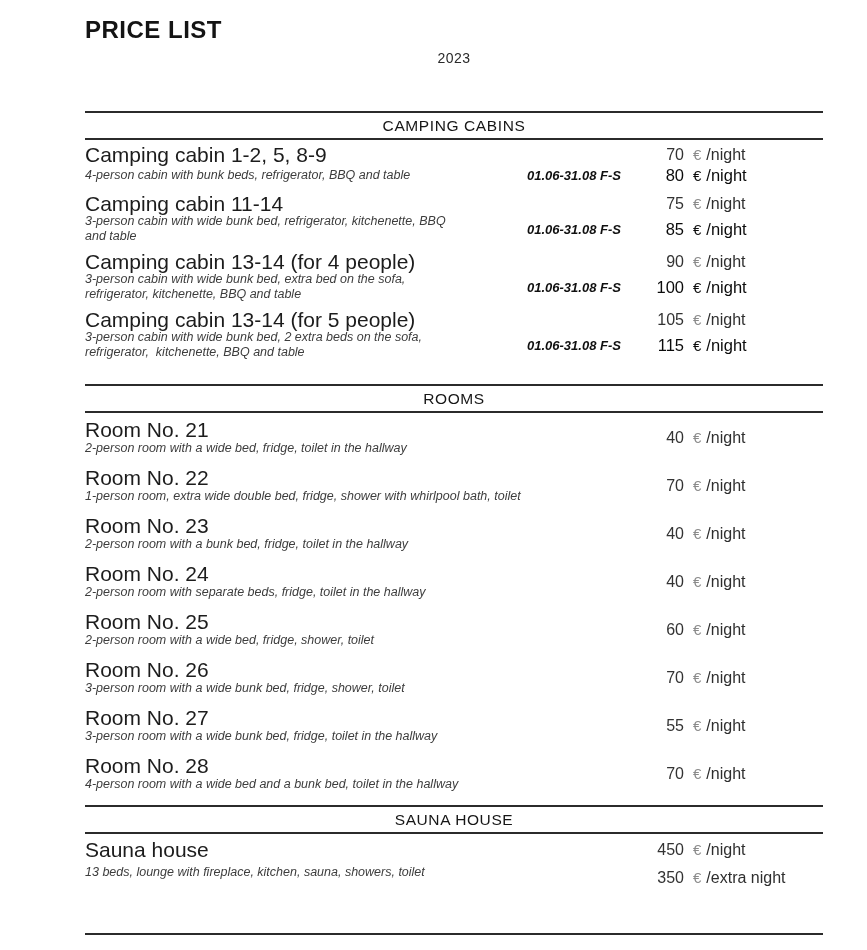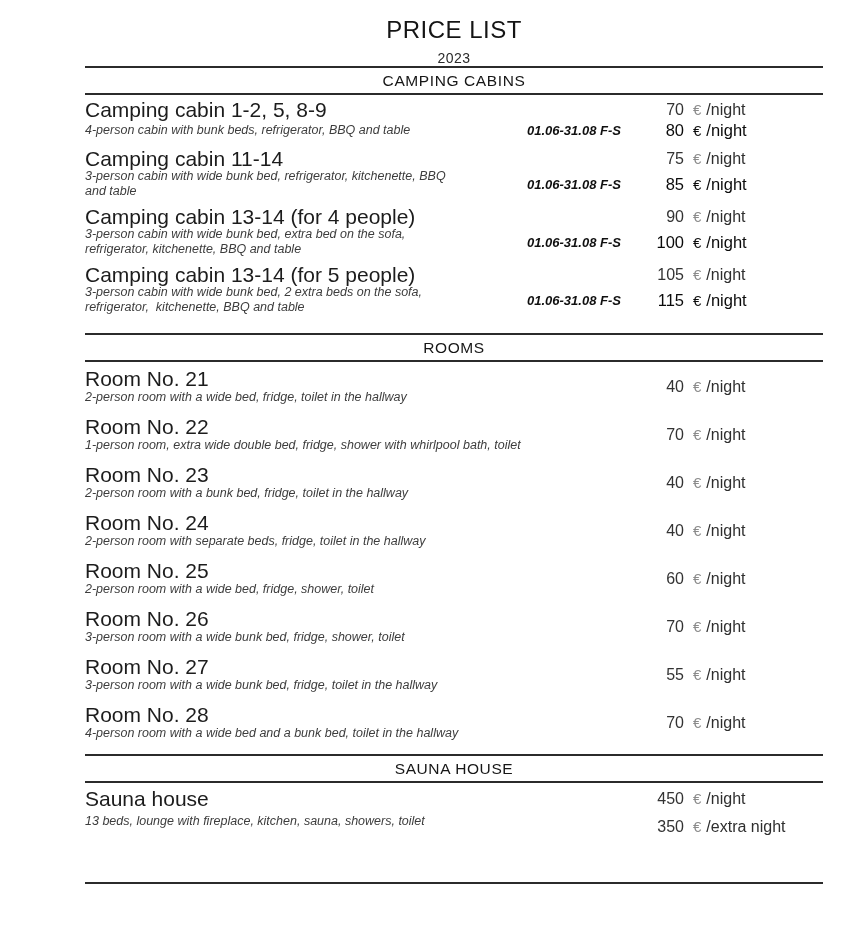--- a/index.html
+++ b/index.html
@@ -3,30 +3,30 @@
 <meta charset="utf-8">
 <style>
   html,body{margin:0;padding:0}
   body{
     width:867px;height:950px;background:#ffffff;overflow:hidden;
     font-family:"Liberation Sans",sans-serif;color:#1f1f1f;
     -webkit-font-smoothing:antialiased;
   }
   .content{margin-left:85px;width:738px}
 
-  .page-title{padding-top:16px;text-align:center;font-size:24px;line-height:28px;
-    font-weight:400;letter-spacing:.5px;color:#141414}
+  .page-title{padding-top:16px;text-align:left;font-size:24px;line-height:28px;
+    font-weight:700;letter-spacing:.5px;color:#141414}
   .page-year{text-align:center;font-size:14px;line-height:16px;margin-top:6px;
     letter-spacing:.5px;color:#2a2a2a}
 
   .band{border-top:2px solid #2b2b2b;border-bottom:2px solid #2b2b2b;
     padding:3px 0;text-align:center;font-size:15.5px;line-height:19px;
     letter-spacing:.6px;color:#161616}
-  .band.first{}
-  .band.rooms-band{margin-top:18px}
+  .band.first{margin-top:45px}
+  .band.rooms-band{margin-top:24px}
   .band.sauna-band{margin-top:13px}
 
   .cabins{margin-top:5px}
   .cabin{margin-bottom:8px}
   .row{display:flex;align-items:center}
 
   .ititle{flex:1;font-size:21px;line-height:20px;color:#1c1c1c}
   .idesc{flex:1;font-size:12.5px;line-height:15px;font-style:italic;
     color:#3d3d3d;white-space:pre-wrap}
 

